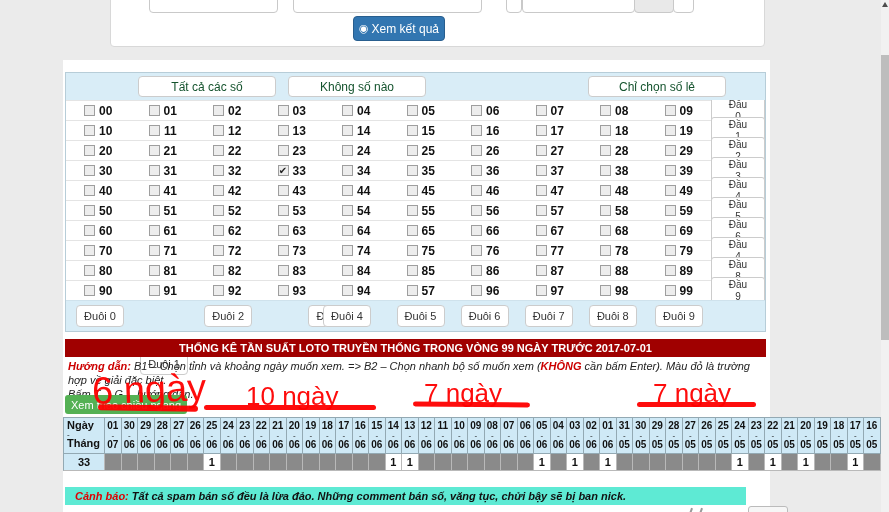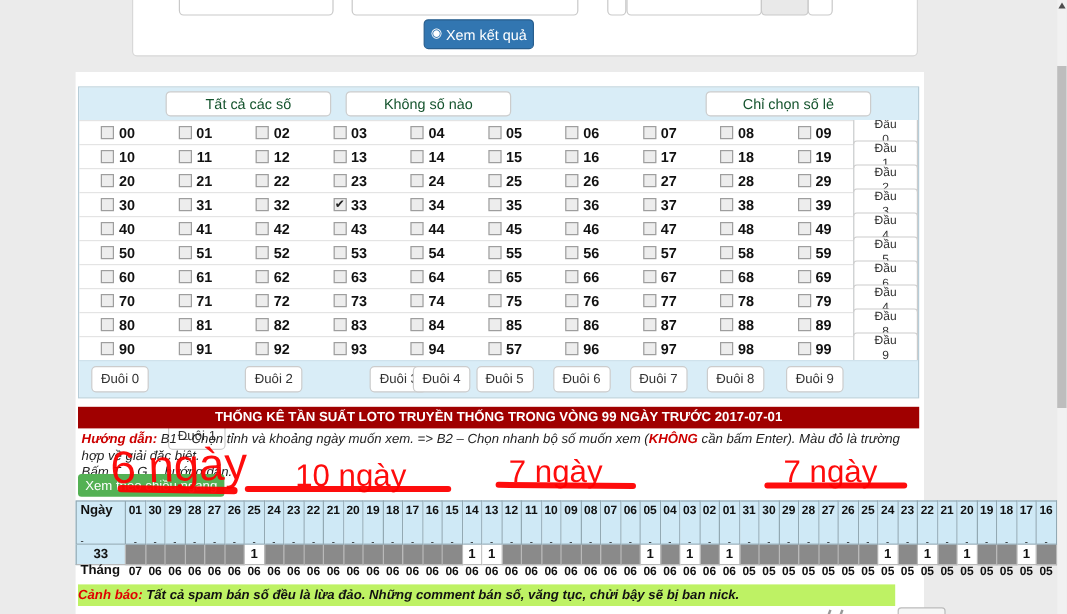--- a/index.html
+++ b/index.html
@@ -52,34 +52,34 @@
   .guide .red{color:#cc0000;font-weight:bold;}
   .green-btn{position:absolute;left:65px;top:395px;width:122px;height:19px;background:#54b154;border-radius:3px;
              color:#fff;font-size:11px;display:flex;align-items:center;justify-content:center;cursor:pointer;
              overflow:hidden;white-space:nowrap;}
 
   
   .freq-table{position:absolute;left:63px;top:417px;display:flex;}
   .flabel{width:42px;box-sizing:border-box;}
   .fcol{width:16.5px;box-sizing:border-box;}
   .fhead{height:37px;background:#cfe9f6;border:1px solid #93a9b3;border-left:none;box-sizing:border-box;
-         display:flex;flex-direction:column;align-items:center;padding-top:2px;gap:16px;}
+         display:flex;flex-direction:column;align-items:center;padding-top:2px;}
   .flabel .fhead{border-left:1px solid #93a9b3;align-items:flex-start;padding-left:3px;}
   .fday{font-size:10px;font-weight:bold;line-height:12px;color:#111;}
   .fdash{font-size:8px;line-height:7px;color:#111;}
   .fmon{font-size:10px;font-weight:bold;line-height:12px;color:#111;}
   .flbl-txt{font-size:11px;font-weight:bold;line-height:11px;color:#111;}
   .fcell{height:17px;background:#8a8a8a;border:1px solid #b9b9b9;border-top:none;border-left:none;
          box-sizing:border-box;text-align:center;font-size:11px;font-weight:bold;line-height:16px;color:#111;}
   .flabel .fcell{background:#cfe9f6;border-left:1px solid #93a9b3;}
   .fcell.hit{background:#fff;}
 
   
-  .warning{position:absolute;left:65px;top:487px;width:681px;height:18px;background:#bef264;
-           font-size:11px;font-style:italic;font-weight:bold;line-height:18px;padding-left:0;box-sizing:border-box;color:#111;}
+  .warning{position:absolute;left:65px;top:487px;width:681px;height:18px;background:#5eead4;
+           font-size:11px;font-style:italic;font-weight:bold;line-height:18px;padding-left:10px;box-sizing:border-box;color:#111;}
   .warning .red{color:#e00000;}
   .bottom-rect{position:absolute;left:748px;top:506px;width:38px;height:12px;border:1px solid #bbb;border-radius:3px;background:#f6f6f6;}
   .bottom-mark{position:absolute;top:508px;width:2px;height:6px;background:#999;transform:rotate(20deg);}
 
   
   .ann{position:absolute;color:#fe0000;z-index:50;white-space:nowrap;opacity:.95;}
   .ann-big{left:92px;top:368px;font-size:38px;transform:rotate(-2deg);}
   .ann-1{left:246px;top:381px;font-size:26px;}
   .ann-2{left:424px;top:378px;font-size:26px;}
   .ann-3{left:653px;top:378px;font-size:26px;}
@@ -571,21 +571,21 @@
           <div class="pt-dau">
             <button class="dau-btn">Đầu 9</button>
           </div>
         </div>
       </div>
     <div class="pt-footer" id="duoi-row">
         <div class="duoi-btn" style="left: 10px;">Đuôi 0</div>
         <div class="duoi-btn" style="left: 74.1px; margin-top: 48px;">Đuôi 1</div>
         <div class="duoi-btn" style="left: 138.2px;">Đuôi 2</div>
         <div class="duoi-btn" style="left: 202.3px; margin-left: 40px;">Đuôi 3</div>
-        <div class="duoi-btn" style="left: 278px;">Đuôi 4</div>
+        <div class="duoi-btn" style="left: 257px;">Đuôi 4</div>
         <div class="duoi-btn" style="left: 330.5px;">Đuôi 5</div>
         <div class="duoi-btn" style="left: 394.6px;">Đuôi 6</div>
         <div class="duoi-btn" style="left: 458.7px;">Đuôi 7</div>
         <div class="duoi-btn" style="left: 522.8px;">Đuôi 8</div>
         <div class="duoi-btn" style="left: 589px;">Đuôi 9</div>
       </div>
   </div>
 
   <div class="banner">THỐNG KÊ TẦN SUẤT LOTO TRUYỀN THỐNG TRONG VÒNG 99 NGÀY TRƯỚC 2017-07-01</div>
 

